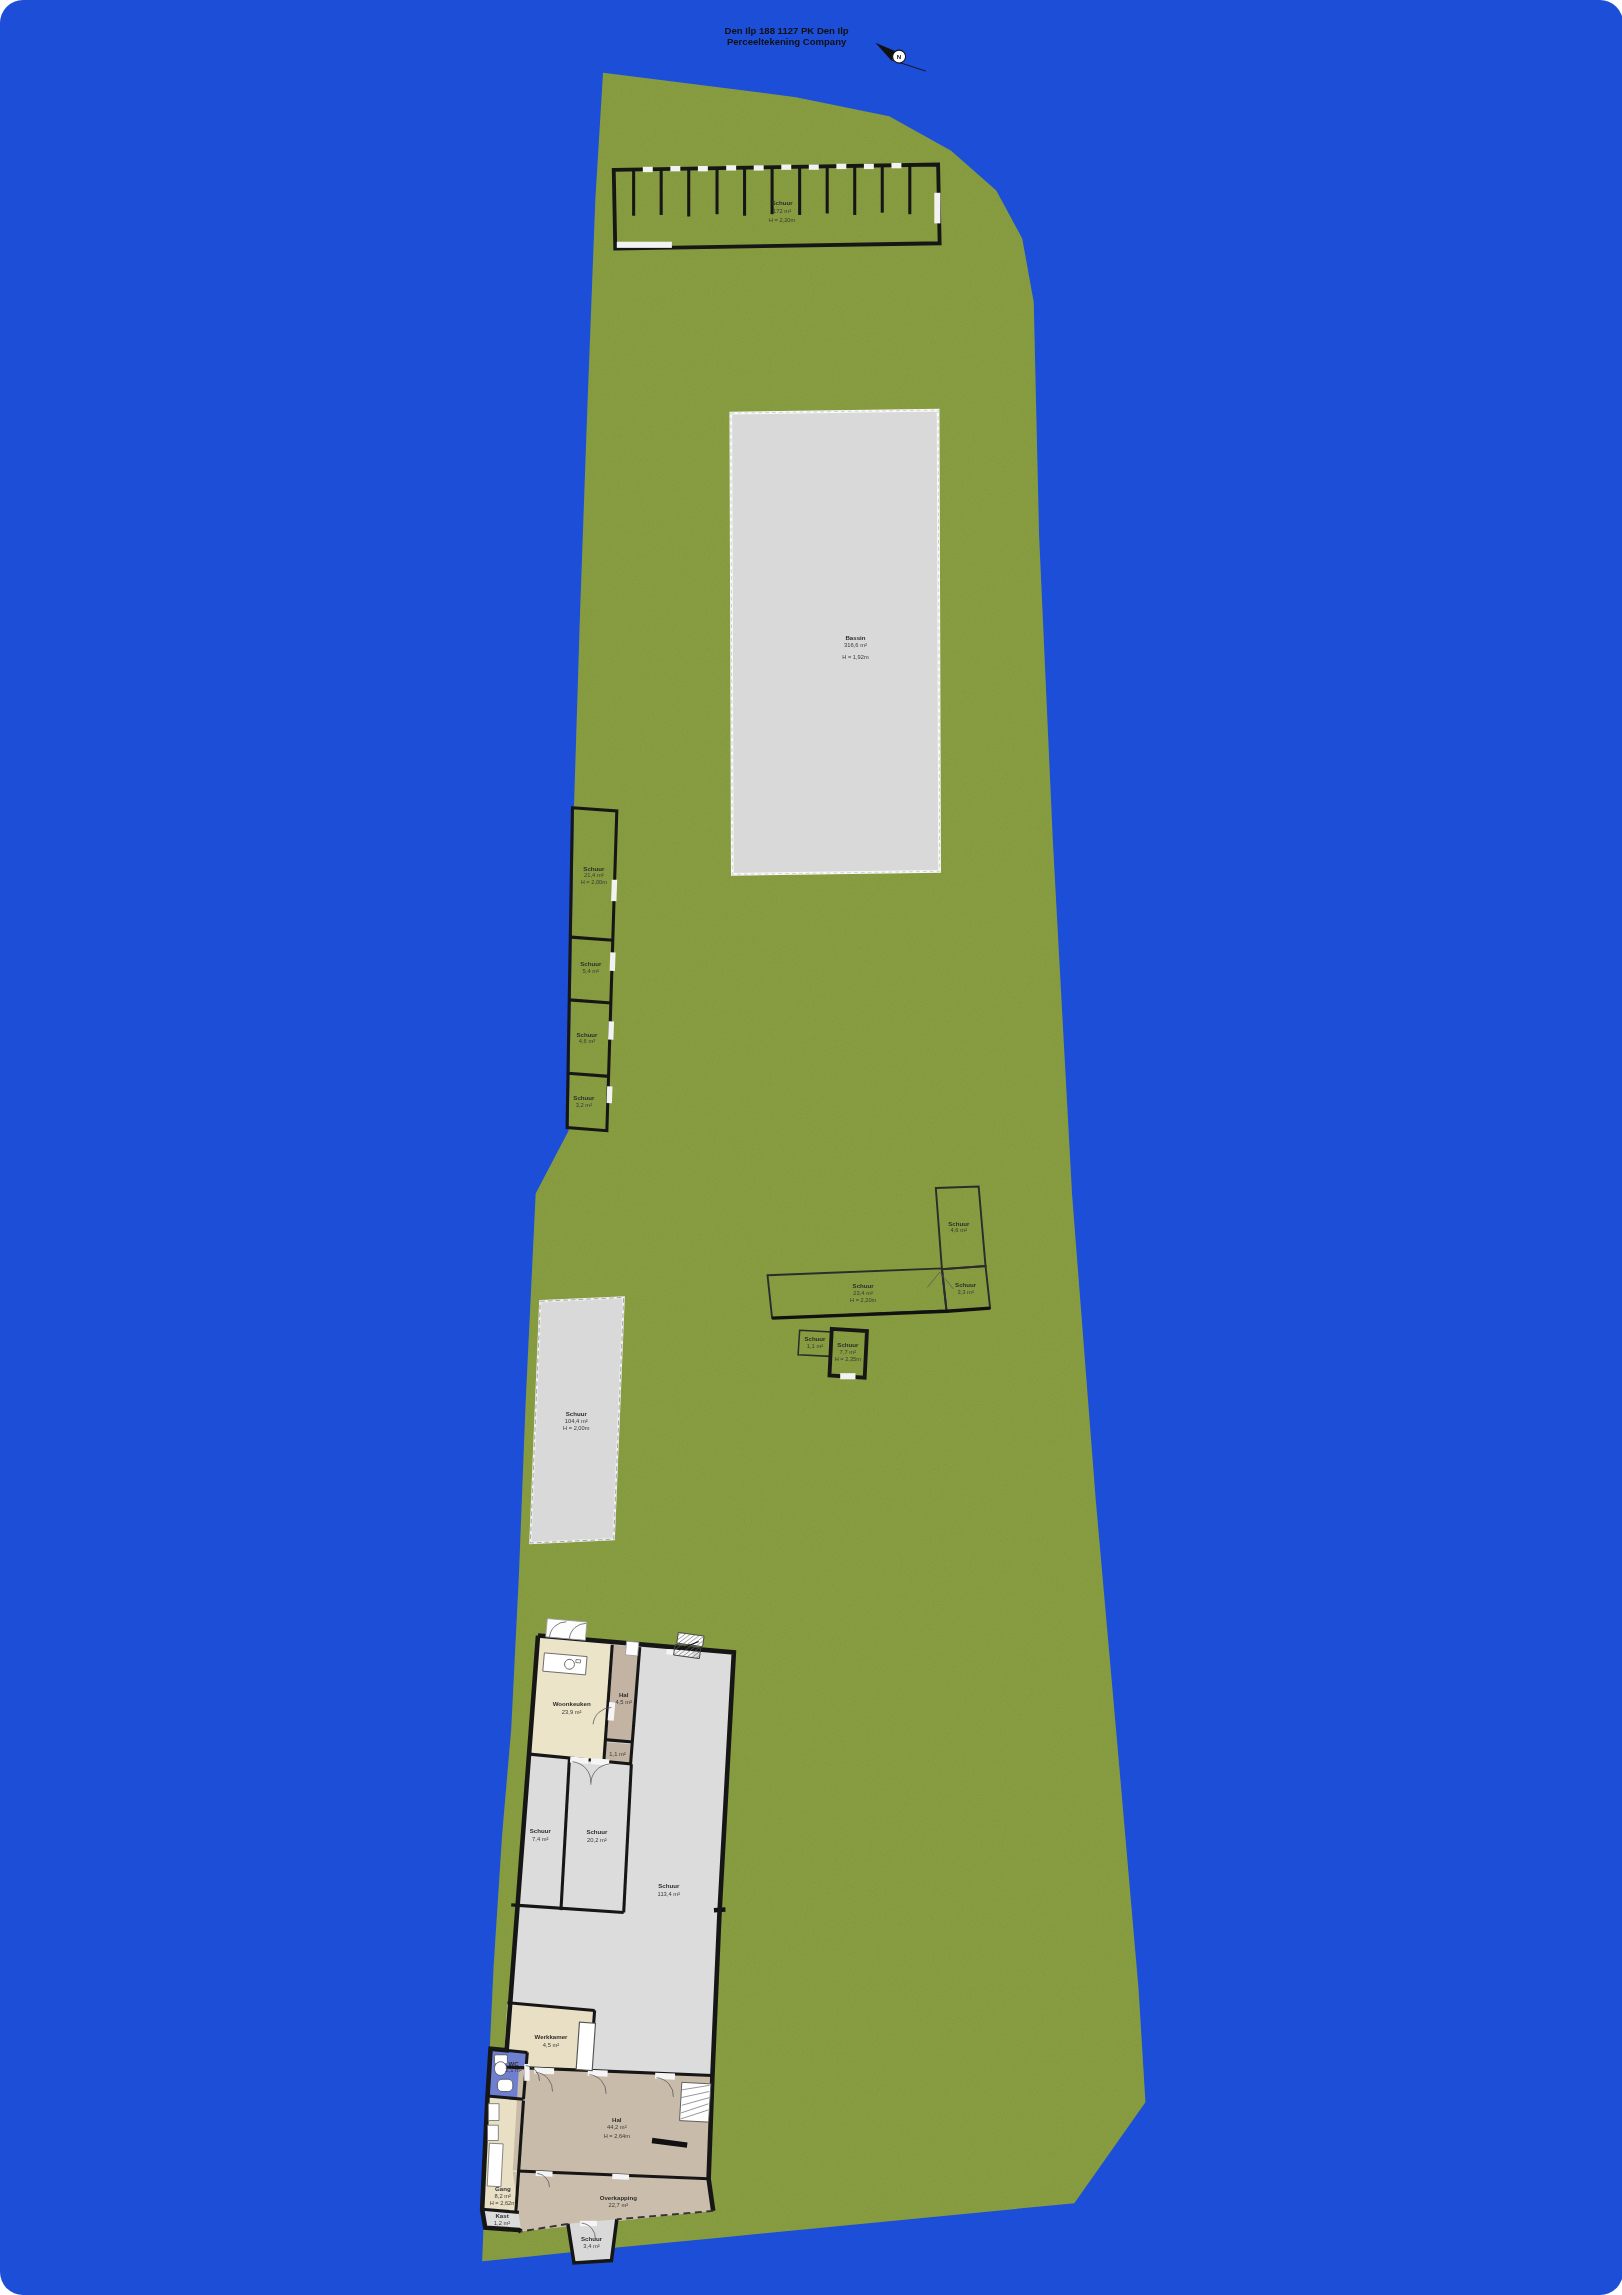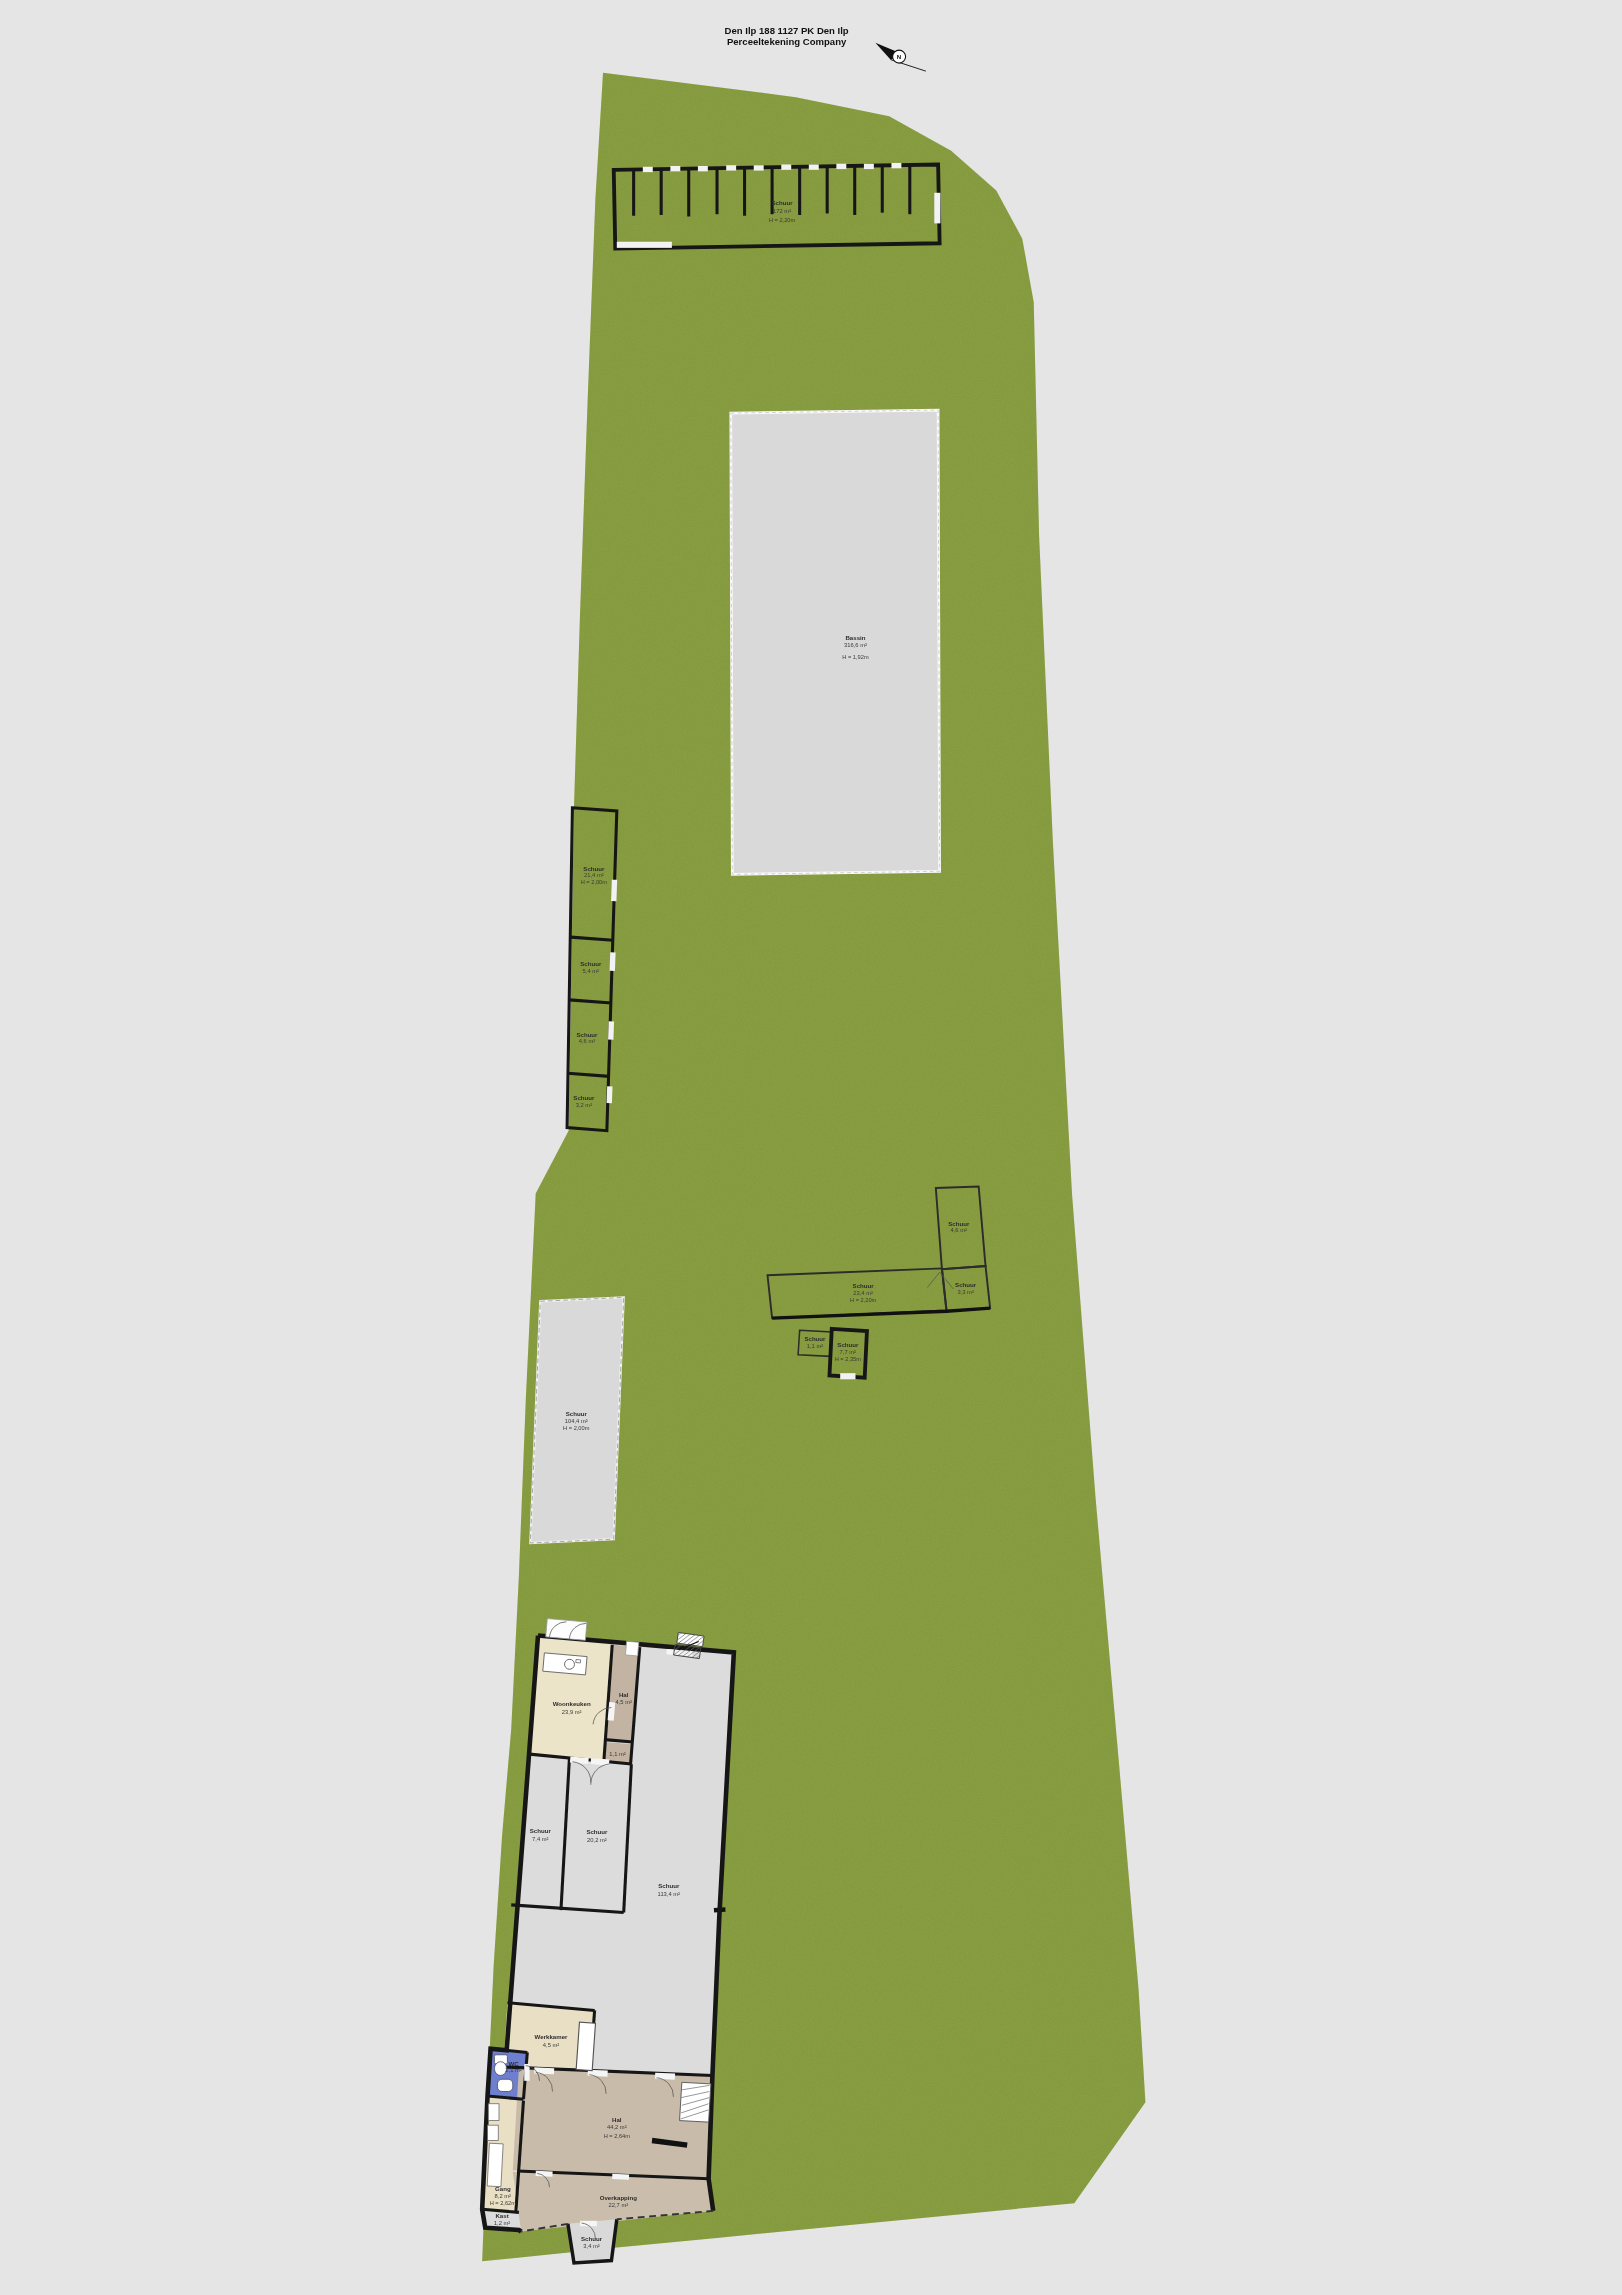--- a/index.html
+++ b/index.html
@@ -1,17 +1,17 @@
 <!DOCTYPE html>
 <html style="font-size:12.2px"><head>
 <meta charset="utf-8">
 <style>
   html,body{margin:0;padding:0;background:#ffffff;}
-  .page{position:relative;width:1623px;height:2295px;background:#e5e5e5;overflow:hidden;
-        font-family:"Liberation Sans",sans-serif;}
+  .page{position:relative;width:1623px;height:2295px;background:#1d4ed8;overflow:hidden;
+        font-family:"Liberation Sans",sans-serif;border-radius:23px;}
   svg{position:absolute;left:0;top:0;}
   text{text-anchor:middle;}
   .title-line{font:bold 12.5px "Liberation Sans",sans-serif;fill:#111;}
   .lbl{font:600 8px "Liberation Sans",sans-serif;fill:#2d2d2d;}
   .lbl2{font:400 7.6px "Liberation Sans",sans-serif;fill:#3a3a3a;}
   .lblh{font:400 7.4px "Liberation Sans",sans-serif;fill:#3a3a3a;}
   .north{font:bold 8px "Liberation Sans",sans-serif;fill:#111;}
   .wall{stroke:#161616;fill:none;}
   .wallthin{stroke:#2c2c2c;fill:none;}
   .doorarc{stroke:#555;stroke-width:1;fill:none;}

